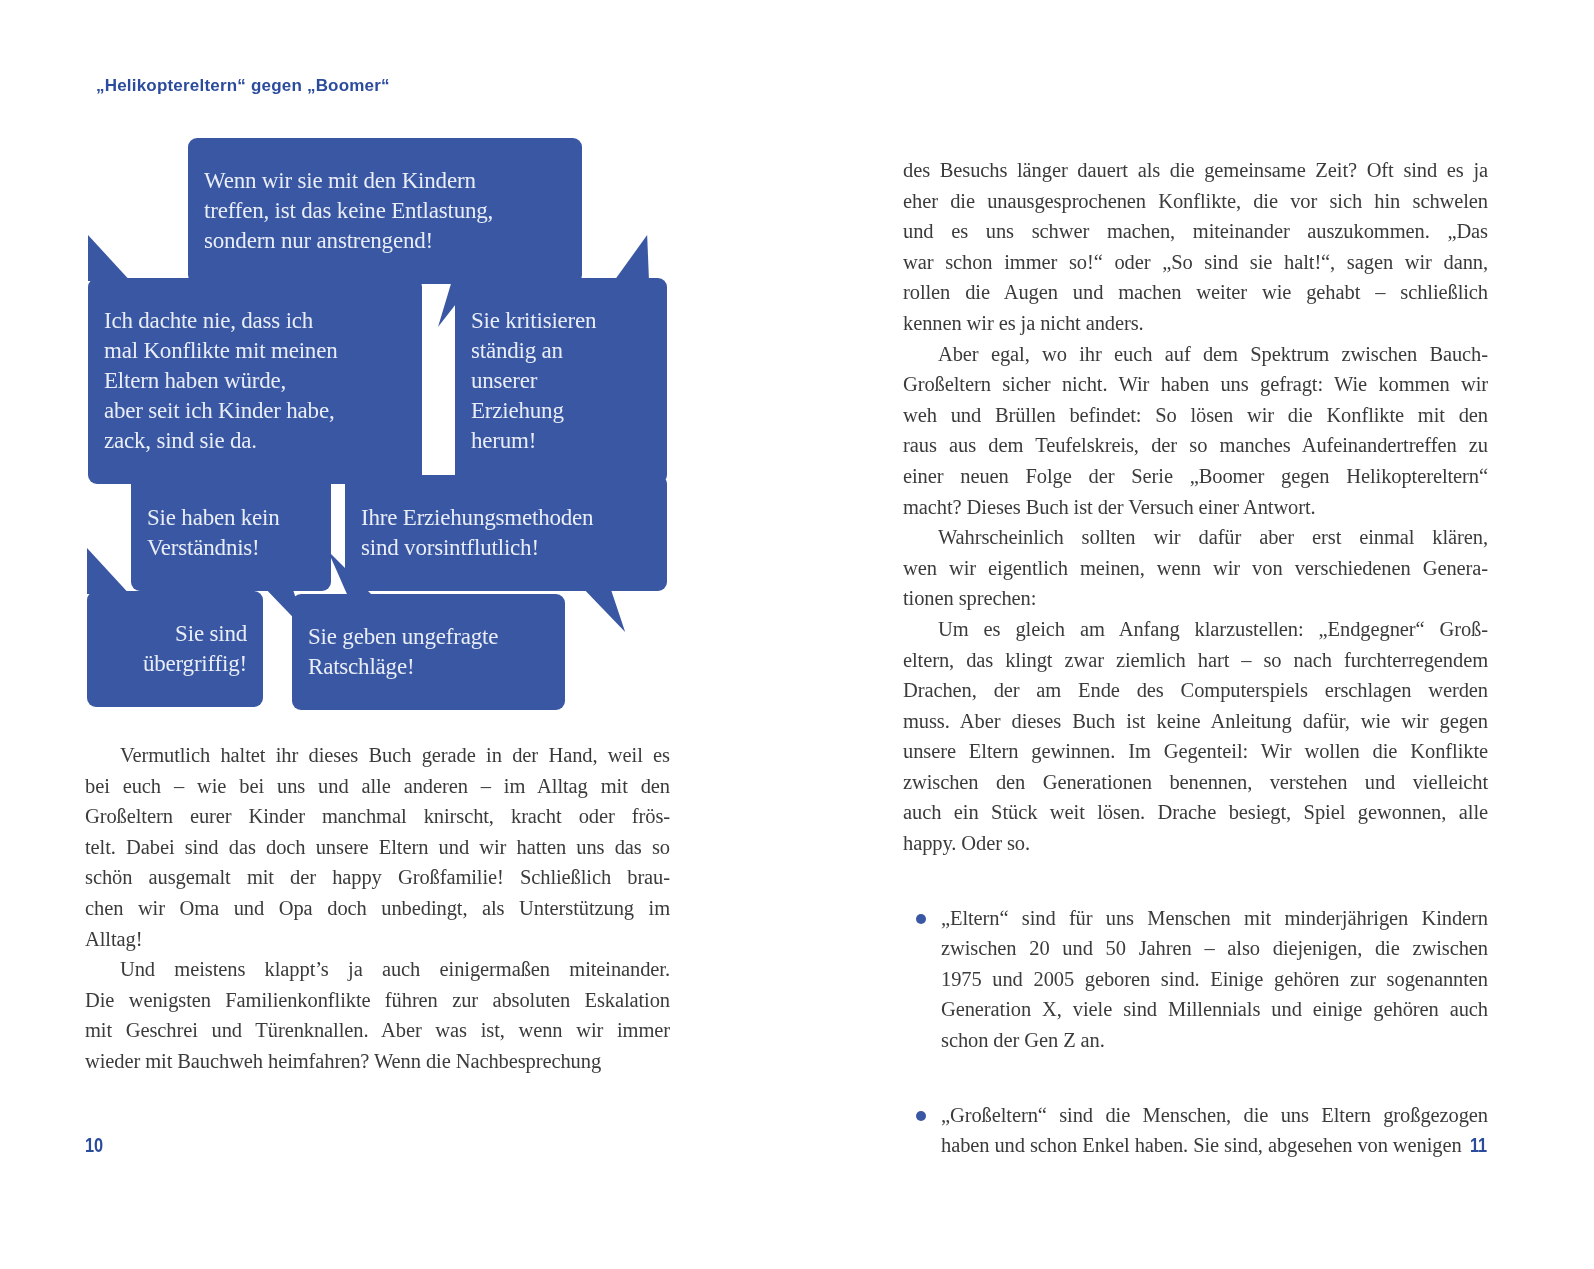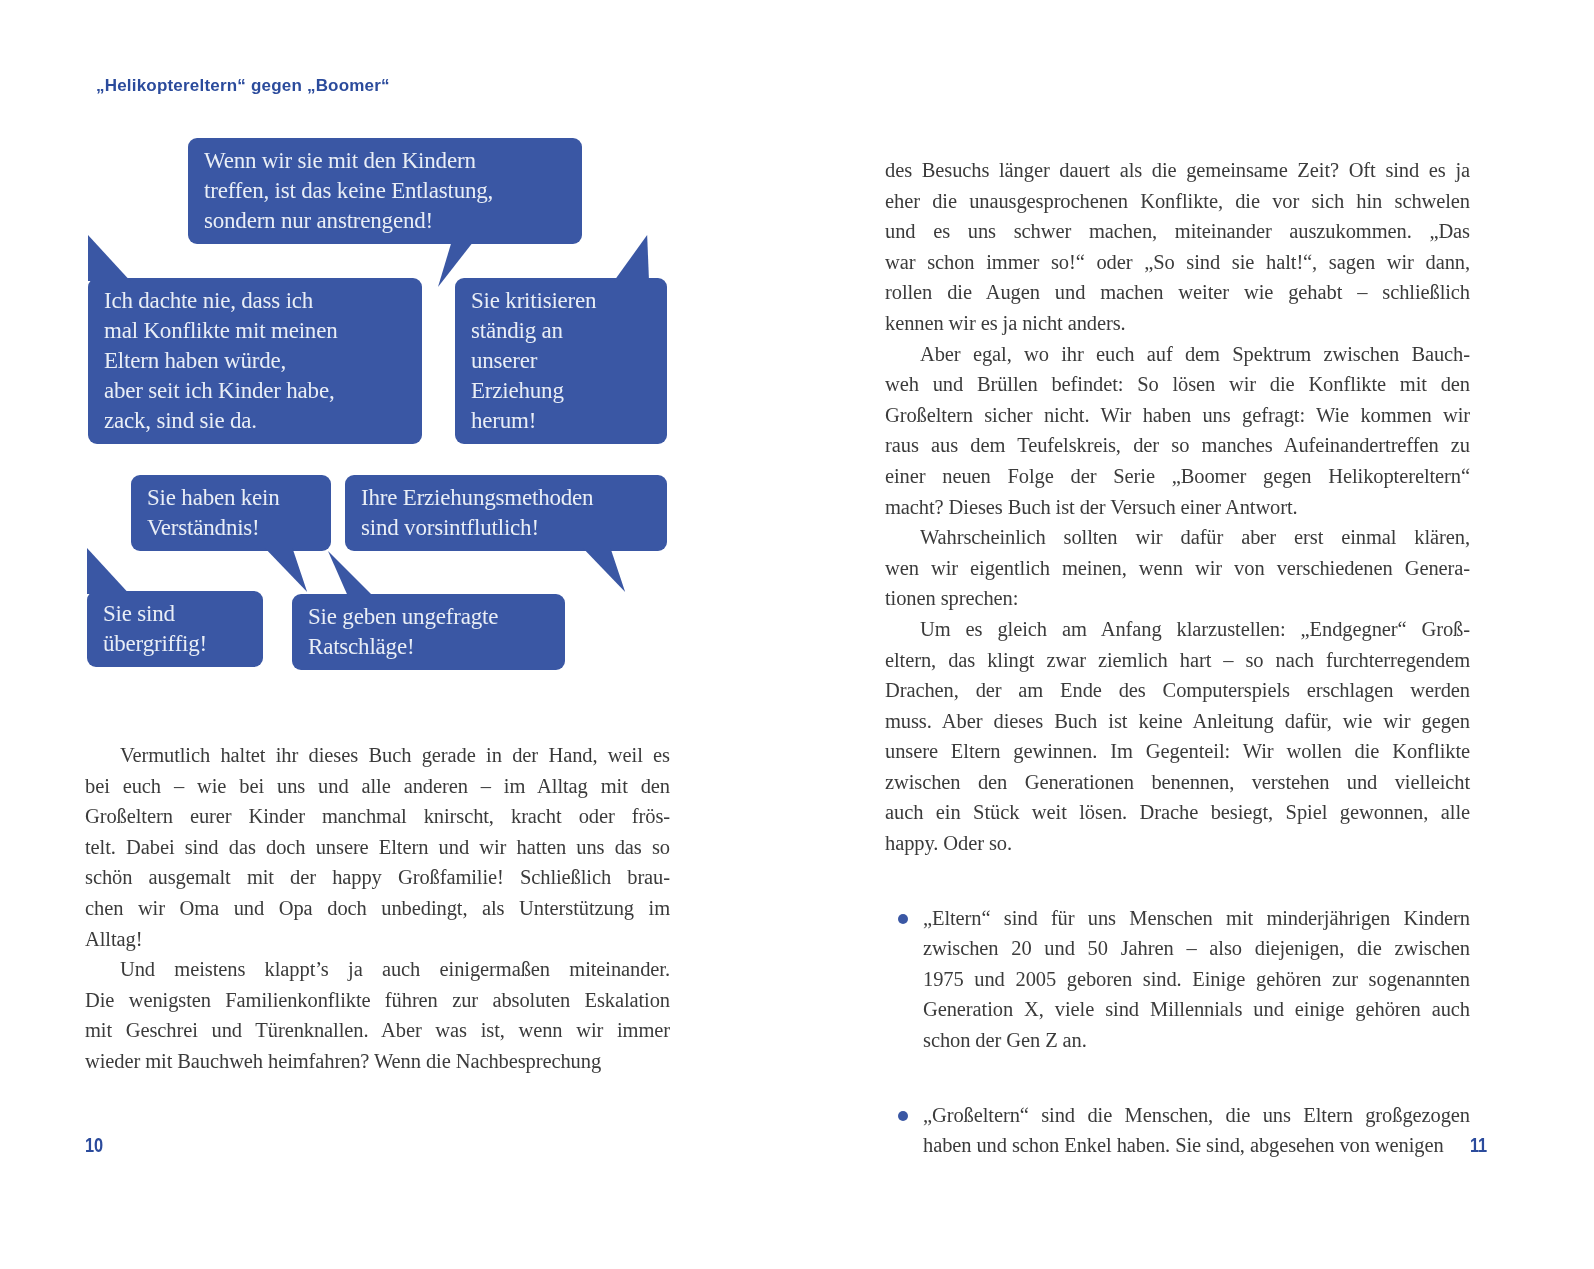--- a/index.html
+++ b/index.html
@@ -22,49 +22,49 @@
     position:absolute;left:96px;top:76px;margin:0;
     font-family:"Liberation Sans","DejaVu Sans",sans-serif;
     font-size:17px;font-weight:bold;color:var(--heading);
     letter-spacing:.2px;
   }
 
   
   .bubble{
     position:absolute;box-sizing:border-box;
     background:var(--accent);border-radius:9px;
-    padding:8px 16px;
+    padding:28px 16px;
     color:var(--bubble-ink);
     font-size:23px;line-height:30px;letter-spacing:-.2px;
   }
   .bubble-text{white-space:pre-line;}
   .tail{position:absolute;width:46px;height:46px;background:var(--accent);}
   .b1{left:188px;top:138px;width:394px;}
   .b1 .tail{left:250px;bottom:-43px;clip-path:polygon(30% 0,78% 0,0 100%);}
   .b2{left:88px;top:278px;width:334px;}
   .b2 .tail{left:0;top:-43px;clip-path:polygon(0 0,92% 100%,0 100%);}
   .b3{left:455px;top:278px;width:212px;}
   .b3 .tail{right:18px;top:-43px;clip-path:polygon(96% 0,100% 100%,24% 100%);}
   .b4{left:131px;top:475px;width:200px;}
   .b4 .tail{left:132px;bottom:-41px;height:44px;clip-path:polygon(4% 0,64% 0,96% 100%);}
   .b5{left:345px;top:475px;width:322px;}
   .b5 .tail{right:40px;bottom:-41px;height:44px;clip-path:polygon(4% 0,64% 0,96% 100%);}
-  .b6{left:87px;top:591px;width:176px;}
+  .b6{left:87px;top:591px;width:176px;text-align:right;}
   .b6 .tail{left:0;top:-43px;clip-path:polygon(0 0,92% 100%,0 100%);}
   .b7{left:292px;top:594px;width:273px;}
   .b7 .tail{left:36px;top:-43px;clip-path:polygon(0 0,100% 100%,44% 100%);}
 
   
   .body-flow{
     position:absolute;width:585px;
     color:var(--body-ink);
     font-size:20.5px;line-height:30.6px;letter-spacing:-.1px;
   }
   .left-flow{left:85px;top:740px;}
-  .right-flow{left:88px;top:155px;}
+  .right-flow{left:106px;top:155px;}
   .line{text-align:justify;text-align-last:justify;}
   .line.last{text-align-last:left;}
   .block.indent .line:first-child{text-indent:35px;}
   .block.bullet{position:relative;padding-left:38px;margin-top:44px;}
   .block.bullet .dot{
     position:absolute;left:13px;top:11px;width:10px;height:10px;
     border-radius:50%;background:var(--accent);
   }
 
   
@@ -131,22 +131,22 @@
         <div class="block para">
           <div class="line">des Besuchs länger dauert als die gemeinsame Zeit? Oft sind es ja</div>
           <div class="line">eher die unausgesprochenen Konflikte, die vor sich hin schwelen</div>
           <div class="line">und es uns schwer machen, miteinander auszukommen. „Das</div>
           <div class="line">war schon immer so!“ oder „So sind sie halt!“, sagen wir dann,</div>
           <div class="line">rollen die Augen und machen weiter wie gehabt – schließlich</div>
           <div class="line last">kennen wir es ja nicht anders.</div>
         </div>
         <div class="block para indent">
           <div class="line">Aber egal, wo ihr euch auf dem Spektrum zwischen Bauch-</div>
+          <div class="line">Großeltern sicher nicht. Wir haben uns gefragt: Wie kommen wir</div>
           <div class="line">weh und Brüllen befindet: So lösen wir die Konflikte mit den</div>
-          <div class="line">Großeltern sicher nicht. Wir haben uns gefragt: Wie kommen wir</div>
           <div class="line">raus aus dem Teufelskreis, der so manches Aufeinandertreffen zu</div>
           <div class="line">einer neuen Folge der Serie „Boomer gegen Helikoptereltern“</div>
           <div class="line last">macht? Dieses Buch ist der Versuch einer Antwort.</div>
         </div>
         <div class="block para indent">
           <div class="line">Wahrscheinlich sollten wir dafür aber erst einmal klären,</div>
           <div class="line">wen wir eigentlich meinen, wenn wir von verschiedenen Genera-</div>
           <div class="line last">tionen sprechen:</div>
         </div>
         <div class="block para indent">

